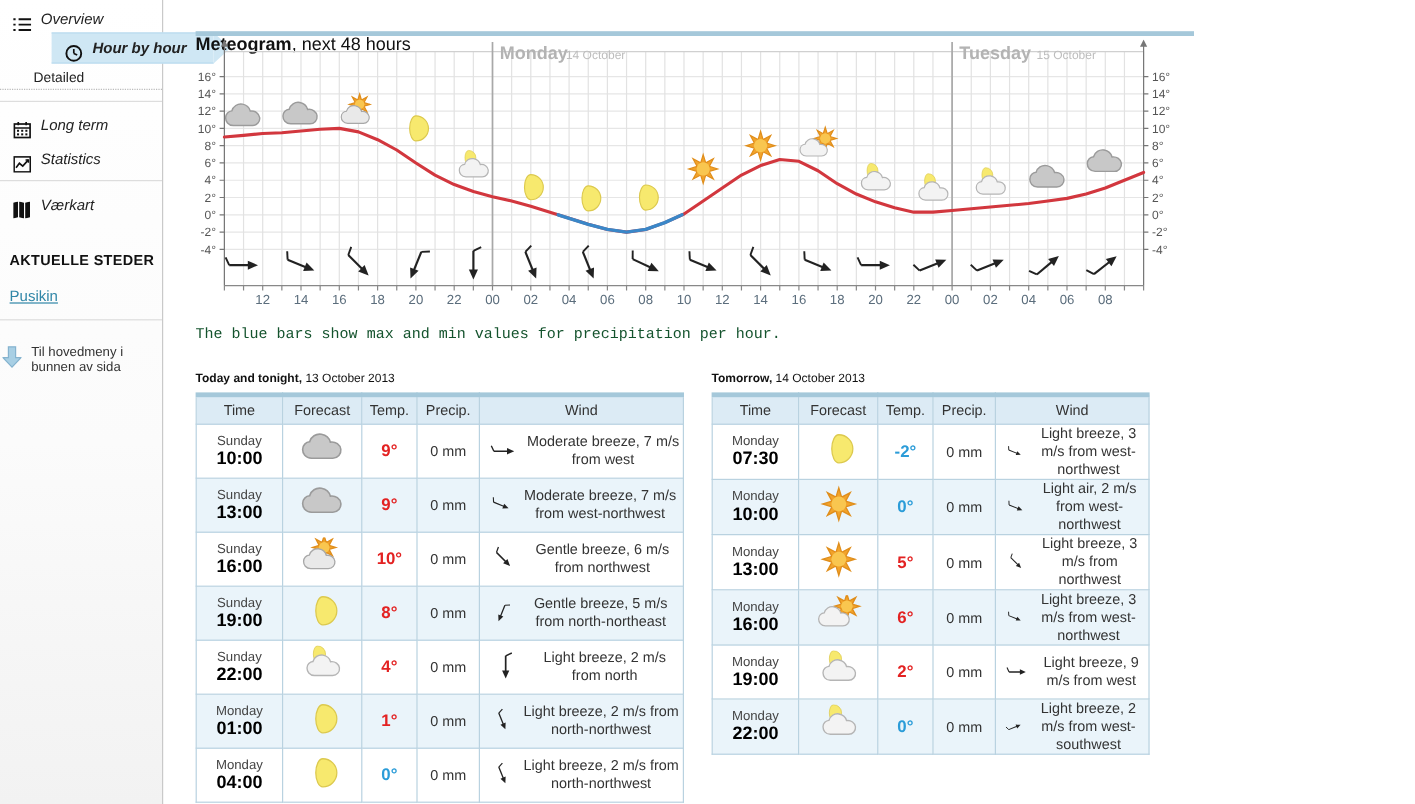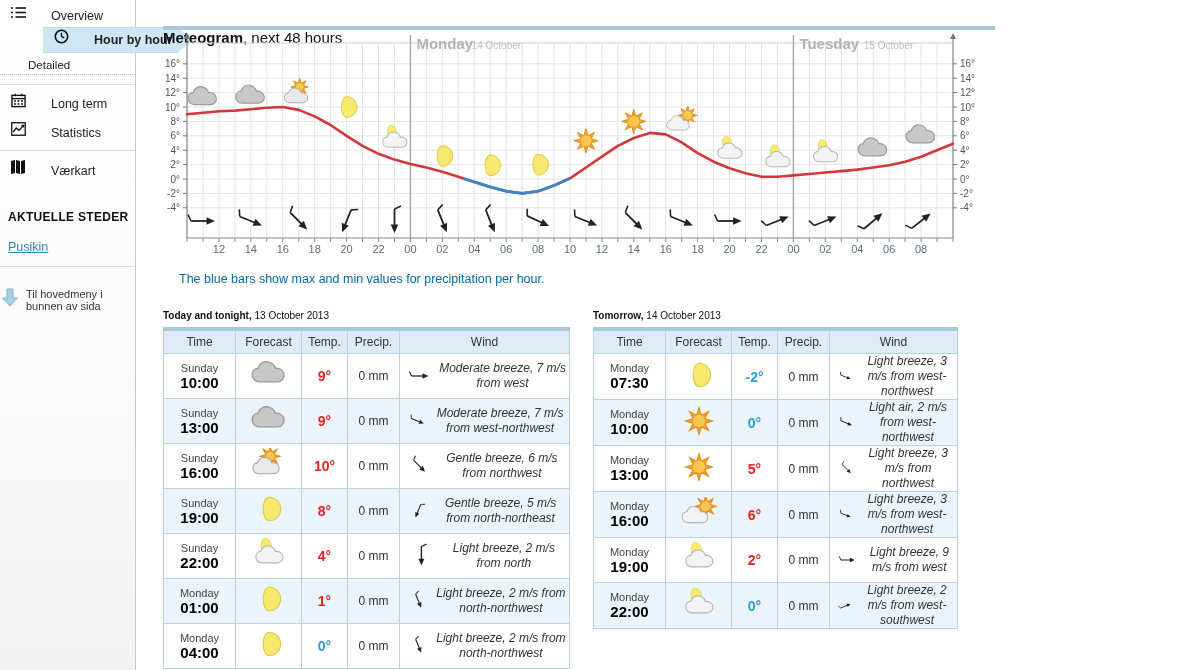--- a/index.html
+++ b/index.html
@@ -5,53 +5,53 @@
   html,body{margin:0;padding:0;}
   body{
     width:1179px;height:670px;overflow:hidden;position:relative;
     background:#fff;font-family:"Liberation Sans","DejaVu Sans",sans-serif;color:#222;
   }
   
   .sidebar{position:absolute;left:0;top:0;width:135px;height:670px;
     border-right:1px solid #c9c9c9;
     background:linear-gradient(180deg,#ffffff 0%,#fbfbfb 55%,#f2f2f2 100%);}
   .sb-item{position:absolute;left:0;width:125px;padding-left:10px;height:24px;line-height:24px;
-    font-size:12.5px;color:#222;cursor:pointer;display:flex;align-items:flex-start;gap:25px;}
+    font-size:12.5px;color:#222;cursor:pointer;display:flex;align-items:flex-end;gap:8px;font-style:italic;}
   .sb-ic{width:16px;height:16px;display:inline-flex;align-items:center;justify-content:center;flex:0 0 16px;}
   .sb-item.sel{background:#cfe7f4;border-top:1px solid #b9dbee;border-bottom:1px solid #b9dbee;
     font-weight:bold;width:125px;margin-left:43px;}
   .sb-item.sel:after{content:"";position:absolute;right:-14px;top:-1px;width:0;height:0;
     border-top:13px solid transparent;border-bottom:13px solid transparent;border-left:14px solid #cfe7f4;}
   .sb-sub{position:absolute;left:0;width:135px;height:20px;line-height:20px;font-size:11.5px;
     padding-left:28px;box-sizing:border-box;color:#222;border-bottom:1px dotted #bbb;cursor:pointer;}
   .sb-sep{position:absolute;left:0;width:135px;border-top:1px solid #ddd;}
   .sb-head{position:absolute;left:8px;font-size:12px;font-weight:bold;color:#111;letter-spacing:.3px;}
   .sb-link{position:absolute;left:8px;font-size:12.5px;color:#3187a8;text-decoration:underline;cursor:pointer;}
   .sb-foot{position:absolute;left:2px;width:118px;display:flex;gap:8px;align-items:flex-start;
     font-size:11px;color:#333;cursor:pointer;}
   
   .page-title{position:absolute;left:163px;top:6px;font-size:15px;color:#111;margin-top:23px;}
   .page-title b{font-weight:bold;}
   .accent{position:absolute;left:163px;top:26px;width:832px;height:4px;background:#a5c8da;}
   #chart{position:absolute;left:160px;top:33px;width:836px;height:228px;}
-  .caption{position:absolute;left:179px;top:272px;font-size:12.5px;color:#0369a1;}
+  .caption{position:absolute;left:163px;top:272px;font-size:12.5px;color:#14532d;font-family:Liberation Mono, monospace;}
   .tsec{position:absolute;top:310px;}
   .ttitle{font-size:10px;color:#111;margin-bottom:6px;}
   .ttitle b{font-weight:bold;}
   table.wtab{border-collapse:collapse;table-layout:fixed;border-top:4px solid #a5c8da;width:100%;}
   table.wtab th{background:#dcebf5;border:1px solid #b9d2e0;font-size:12px;font-weight:normal;
     color:#333;height:22px;padding:0;}
   table.wtab td{border:1px solid #b9d2e0;height:44px;padding:0 2px;text-align:center;vertical-align:middle;}
   table.wtab tr.alt td{background:#eaf4fa;}
   td.c-time .day{font-size:11px;color:#444;}
   td.c-time .hh{font-size:15px;font-weight:bold;color:#000;}
   td.c-temp span{font-size:14px;font-weight:bold;}
   td.c-prec{font-size:12px;color:#333;}
   td.c-wind{text-align:left;}
-  .windcell{display:flex;align-items:center;gap:6px;padding-left:6px;font-style:italic;}
+  .windcell{display:flex;align-items:center;gap:6px;padding-left:6px;}
   .windcell .wtxt{font-size:12px;color:#333;line-height:1.25;}
 </style>
 </head>
 <body>
 
 <div class="sidebar">
   <div class="sb-item" style="top:4px">
     <span class="sb-ic">
       <svg width="15" height="13" viewBox="0 0 15 13">
           <g stroke="#111" stroke-width="1.6">

